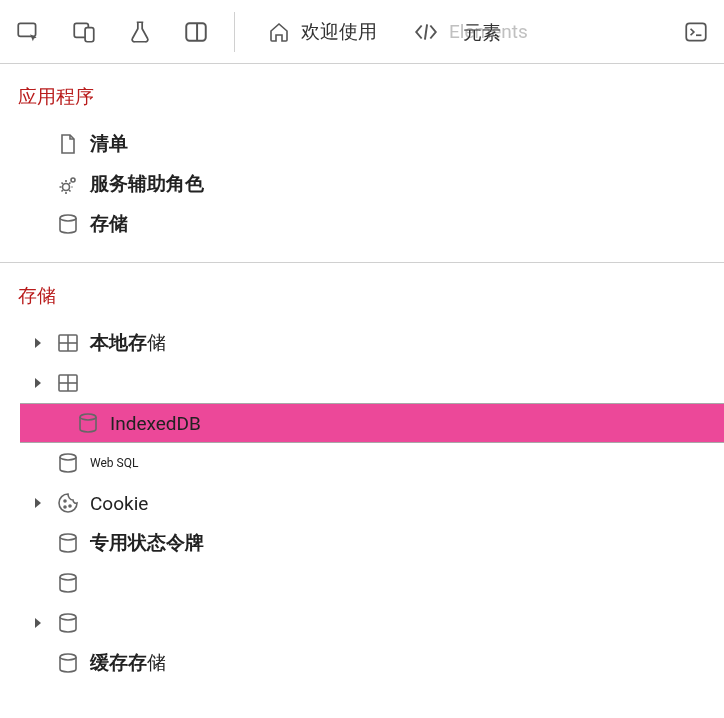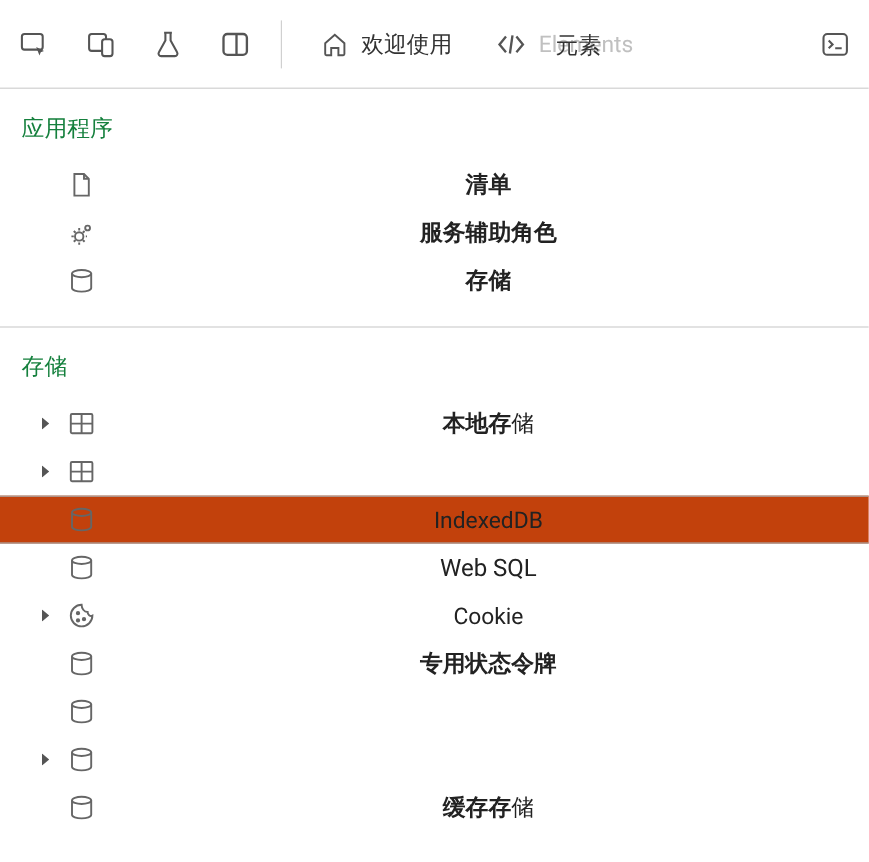--- a/index.html
+++ b/index.html
@@ -15,21 +15,21 @@
       width: 724px;
       height: 718px;
       overflow: hidden;
     }
     .toolbar {
       display: flex;
       align-items: center;
       padding: 8px 12px;
       gap: 16px;
       border-bottom: 1px solid #d0d0d0;
-      height: 74px;
+      height: 64px;
     }
     .toolbar-group {
       display: flex;
       align-items: center;
       gap: 24px;
     }
     .toolbar-divider {
       width: 1px;
       height: 40px;
       background: #d0d0d0;
@@ -66,43 +66,43 @@
       left: 14px;
       color: #333;
       z-index: 2;
     }
     .panel {
       padding: 14px 0 10px 0;
     }
     .section-title {
       font-size: 19px;
       padding: 6px 18px 14px 18px;
-      color: #15803d;
+      color: #b91c1c;
     }
     .tree {
       list-style: none;
     }
     .tree-item {
       display: flex;
       align-items: center;
       height: 40px;
       padding-left: 30px;
       gap: 8px;
       cursor: pointer;
       font-size: 19px;
       color: #222;
-      text-align: center;
     }
     .tree-item.bold {
       font-weight: 600;
     }
     .tree-item.selected {
-      background: #c2410c;
+      background: #ec4899;
       border-top: 1px solid #a8a8a8;
       border-bottom: 1px solid #a8a8a8;
+      margin-left: 20px;
     }
     .disclosure {
       width: 16px;
       height: 16px;
       display: flex;
       align-items: center;
       justify-content: center;
       color: #555;
       flex-shrink: 0;
     }
@@ -123,21 +123,21 @@
       flex: 1;
       white-space: nowrap;
     }
     .item-cut {
       font-weight: 400;
     }
     .section-divider {
       border-top: 1px solid #d0d0d0;
       margin-top: 8px;
     }
-    .small-text { font-size: 20px; }
+    .small-text { font-size: 12px; }
     .indent-extra { padding-left: 32px;}
   </style>
 </head>
 <body>
 
 <div class="toolbar">
   <div class="toolbar-group">
     <div class="icon-btn">
       <svg width="26" height="26" viewBox="0 0 24 24" fill="none" stroke="currentColor" stroke-width="1.6">
         <rect x="3" y="4" width="16" height="12" rx="2"></rect>

